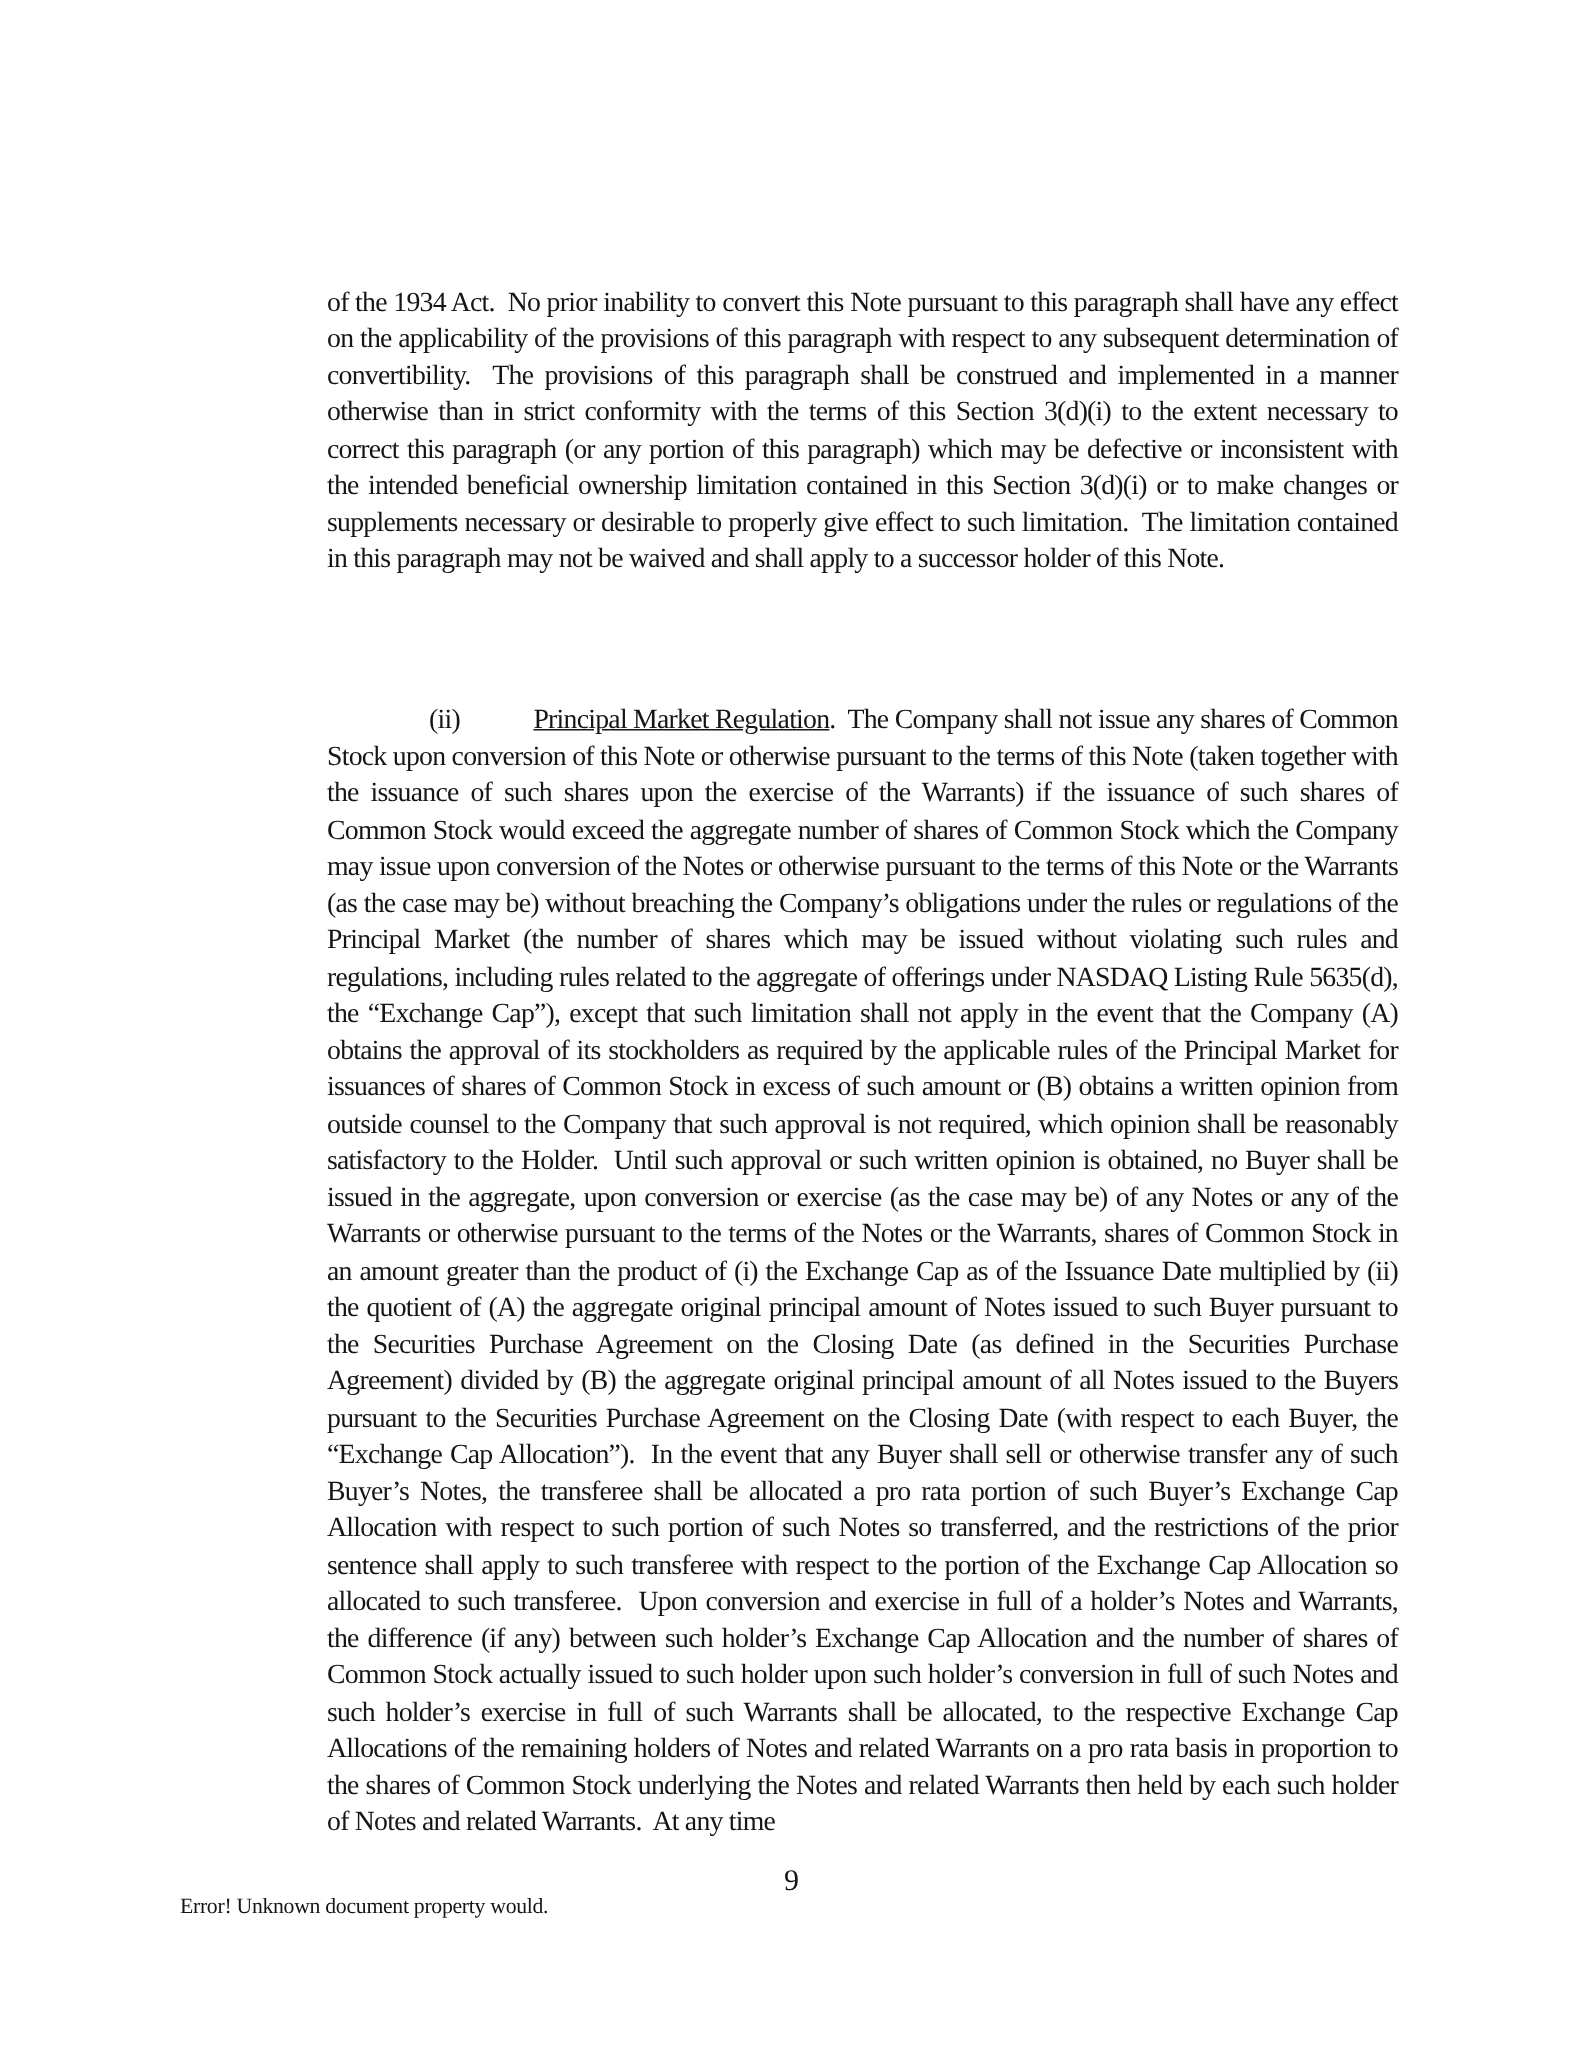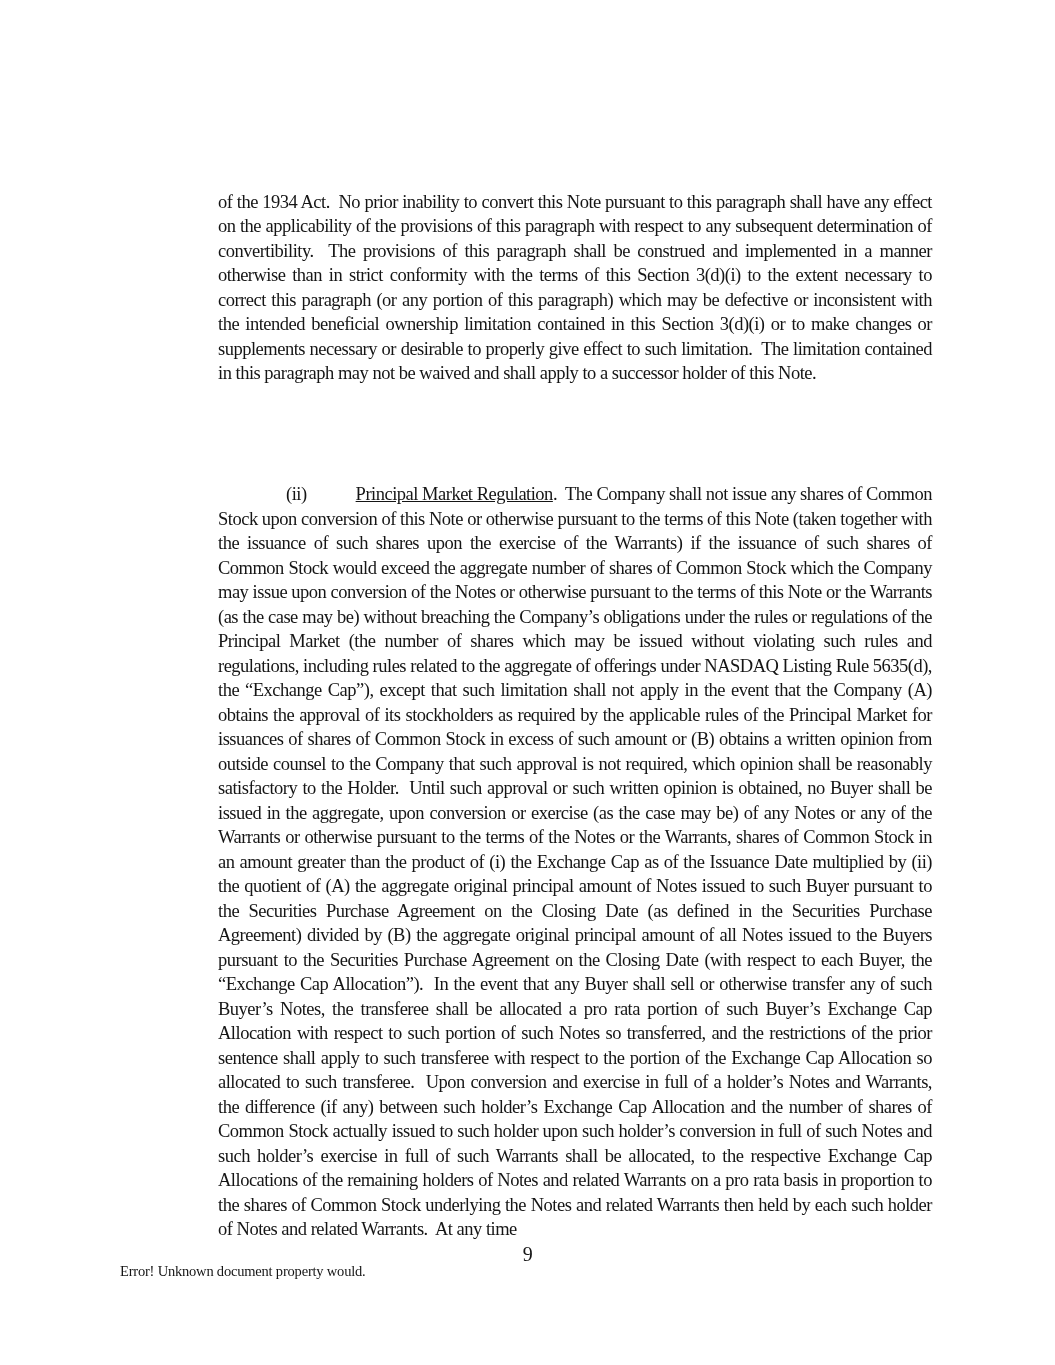--- a/index.html
+++ b/index.html
@@ -29,21 +29,21 @@
     font-size: 18.5px;
     line-height: 24.5px;
     letter-spacing: -0.5px;
     white-space: pre-wrap;
   }
   .content p {
     margin: 0;
     padding: 0;
   }
   p.para-2 {
-    margin-top: 23px;
+    margin-top: 9px;
     text-indent: 68px;
   }
   .tab-space {
     display: inline-block;
     width: 49px;
   }
   .heading-underline {
     text-decoration: underline;
   }
   .page-number {

